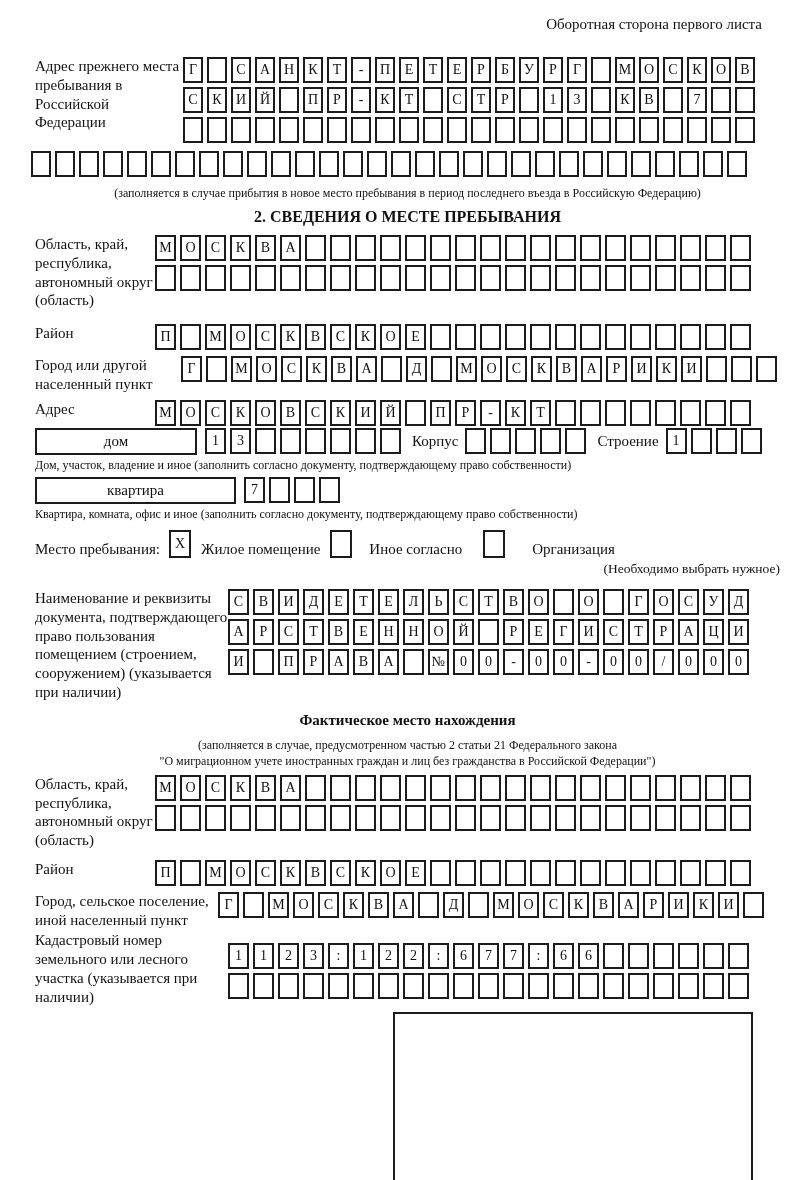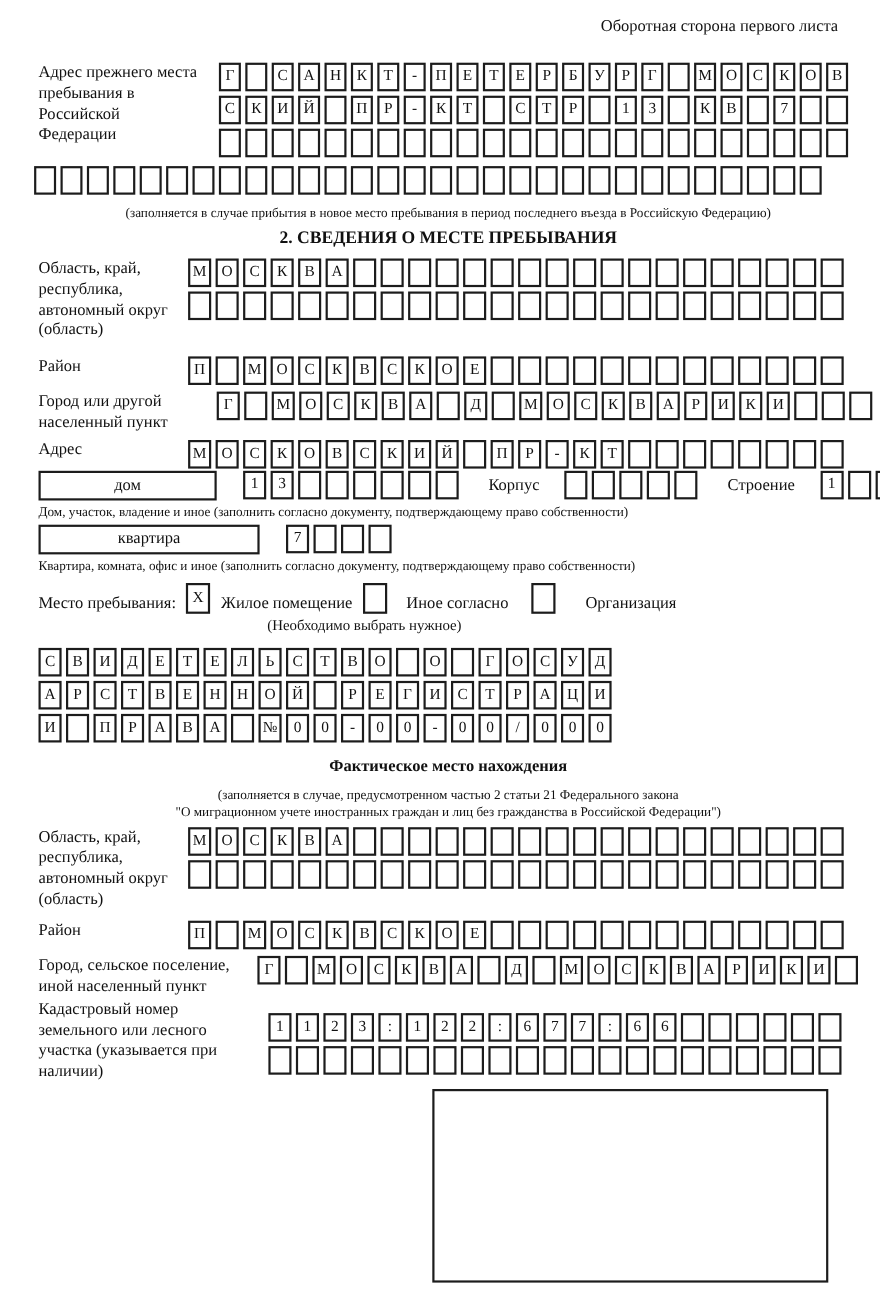--- a/index.html
+++ b/index.html
@@ -4,21 +4,21 @@
 <style>
   * { box-sizing: border-box; margin: 0; padding: 0; }
   html, body { background: #ffffff; }
   body {
     width: 800px; height: 1180px; overflow: hidden;
     color: #111; font-family: "Liberation Serif", "DejaVu Serif", serif;
     padding: 16px 20px 0 35px; position: relative;
   }
   .header-note { text-align: right; font-size: 15px; padding-right: 18px; margin-bottom: 24px; }
 
-  .field-row { display: flex; align-items: flex-start; gap: 16px; }
+  .field-row { display: flex; align-items: flex-start; }
   .label { font-size: 15px; line-height: 1.25; flex-shrink: 0; }
   .w148 { width: 148px; }
   .w120 { width: 120px; }
   .w146 { width: 146px; }
   .w183 { width: 183px; }
   .w193 { width: 193px; }
 
   .rows > .cellrow { margin-bottom: 4px; }
   .cellrow { display: flex; }
   .cell {
@@ -43,21 +43,21 @@
   .aptbox { width: 201px; margin-right: 8px; }
   .inline-lbl { font-size: 15px; line-height: 27px; margin: 0 7px; white-space: nowrap; }
 
   .stay-row { display: flex; align-items: flex-end; margin-top: 8px; }
   .stay-label { font-size: 15px; margin-right: 9px; }
   .cb { flex-basis: 22px; width: 22px; height: 28px; line-height: 24px; }
   .opt { font-size: 15px; }
   .opt1 { margin: 0 10px 0 6px; }
   .opt2 { margin: 0 21px 0 13px; }
   .opt3 { margin-left: 23px; }
-  .stay-note { margin: 3px 0 12px 208px; font-size: 13.5px; }
+  .stay-note { margin: 3px 0 12px 208px; font-size: 13.5px; text-align: right; }
 
   .mb4 { margin-bottom: 4px; } .mb6 { margin-bottom: 6px; } .mb2 { margin-bottom: 2px; }
   .mb10 { margin-bottom: 10px; } .mb14 { margin-bottom: 14px; }
   .mt8 { margin-top: 8px; } .mt12 { margin-top: 12px; }
 
   .stamp-box { margin: 6px 0 8px 358px; width: 360px; height: 176px; border: 2px solid #1c1c1c; }
 </style>
 </head>
 <body>
 
@@ -378,20 +378,21 @@
   <span class="cell cb">X</span>
   <span class="opt opt1">Жилое помещение</span>
   <span class="cell cb"></span>
   <span class="opt opt2">Иное согласно</span>
   <span class="cell cb"></span>
   <span class="opt opt3">Организация</span>
 </div>
 <div class="stay-note">(Необходимо выбрать нужное)</div>
 
 <div class="field-row mb6">
+  <div class="label w193">Наименование и реквизиты документа, подтверждающего право пользования помещением (строением, сооружением) (указывается при наличии)</div>
   <div class="rows">
     <div class="cellrow">
         <span class="cell">С</span>
         <span class="cell">В</span>
         <span class="cell">И</span>
         <span class="cell">Д</span>
         <span class="cell">Е</span>
         <span class="cell">Т</span>
         <span class="cell">Е</span>
         <span class="cell">Л</span>

